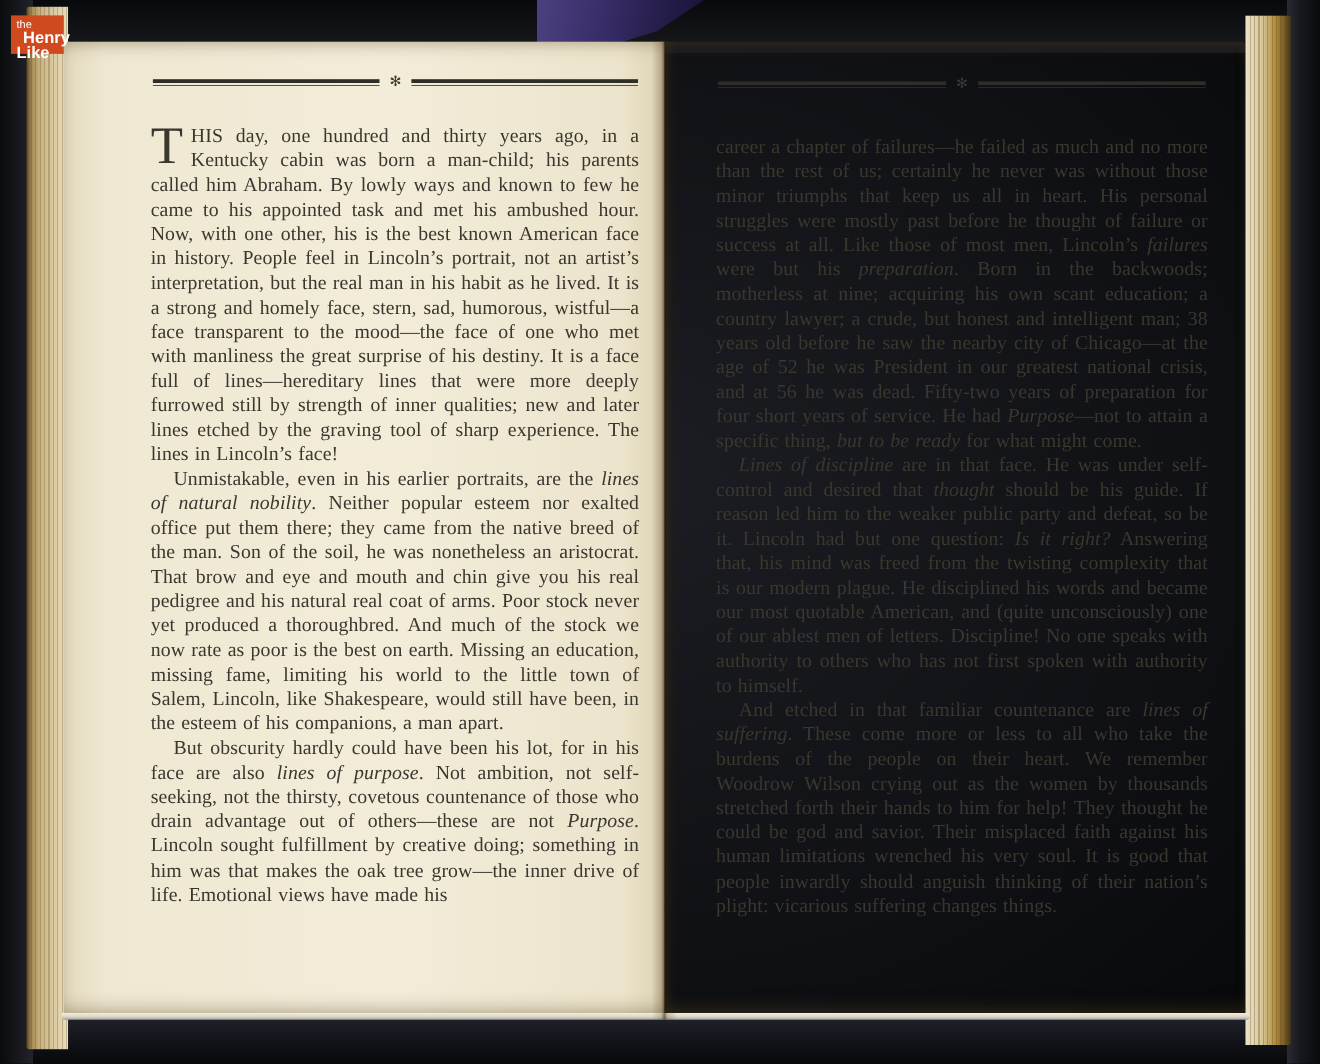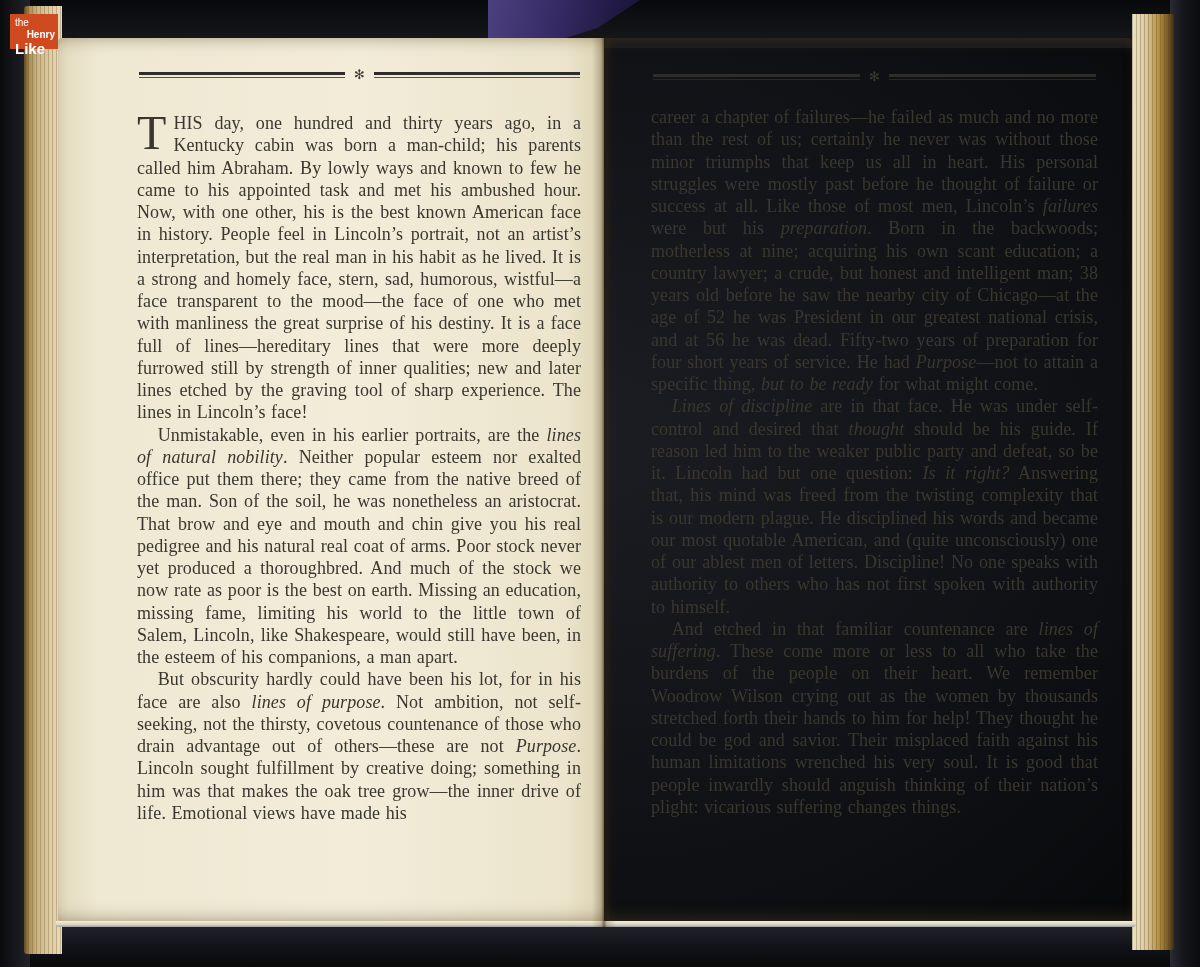--- a/index.html
+++ b/index.html
@@ -69,38 +69,38 @@
   .page-left  .headrule { left:81px;  top:32px; width:441px; }
   .page-right .headrule { left:49px;  top:34px; width:443px; }
   .rule-seg {
     flex:1; height:7px;
     background:linear-gradient(to bottom,#2f2d27 0 3px, rgba(0,0,0,0) 3px 5px, rgba(47,45,39,.8) 5px 6px, rgba(0,0,0,0) 6px);
   }
   .orn { font-family:"DejaVu Sans",sans-serif; font-size:13px; line-height:1; color:#3c3a32; transform:translateY(-1px); }
   
   .text-col { position:absolute; }
   .page-left  .text-col { left:79px; top:74px; width:444px; }
-  .page-right .text-col { left:47px; top:68px; width:447px;font-family:Liberation Serif, serif; }
+  .page-right .text-col { left:47px; top:84px; width:447px;font-family:Liberation Serif, serif; }
   .text-col p {
     margin:0; font-size:18px; line-height:22.25px; text-align:justify;
     color:#3a372f; word-spacing:.05em; letter-spacing:.1px;
   }
   .text-col p + p { text-indent:1.15em; }
   .text-col em { font-style:italic; }
   .dropcap {
     float:left; font-size:48px; line-height:37px; padding:2px 7px 0 0; color:#3a372f;
   }
   
   .logo {
     position:absolute; left:10px; top:14px; width:48px; height:35px; z-index:10;
     padding:4px 3px 3px 4px; display:flex; flex-direction:column;
     font-family:"Liberation Sans","DejaVu Sans",sans-serif; color:#ffffff;
   }
   .logo-the   { font-size:10px; line-height:10px; margin-left:1px; }
-  .logo-henry { font-size:10px; line-height:13px; font-weight:bold; margin-left:7px;text-align:right; }
+  .logo-henry { font-size:15px; line-height:13px; font-weight:bold; margin-left:7px;text-align:right; }
   .logo-ford  { font-size:15px; line-height:15px; font-weight:bold; margin-left:1px; }
 </style>
 </head>
 <body>
 
 <div class="scene">
 
   <div class="cover-top"></div>
   <div class="cover-bottom"></div>
   <div class="cover-left"></div>

